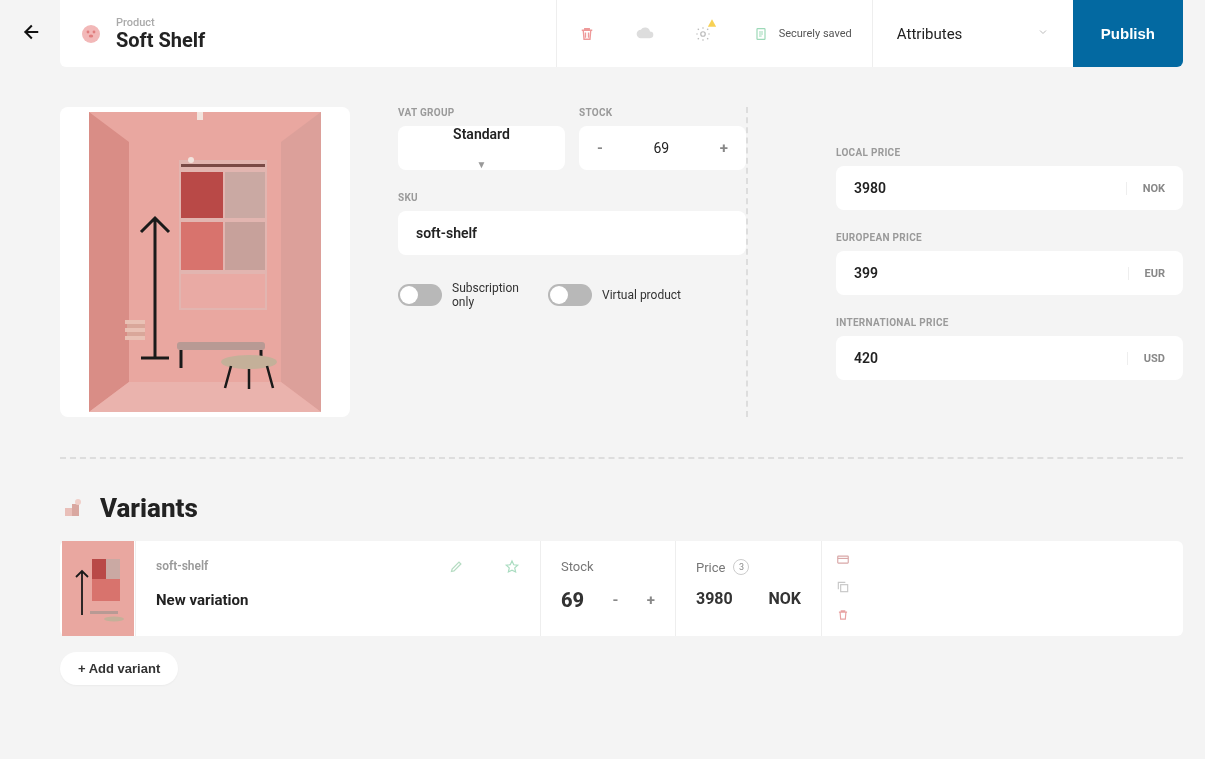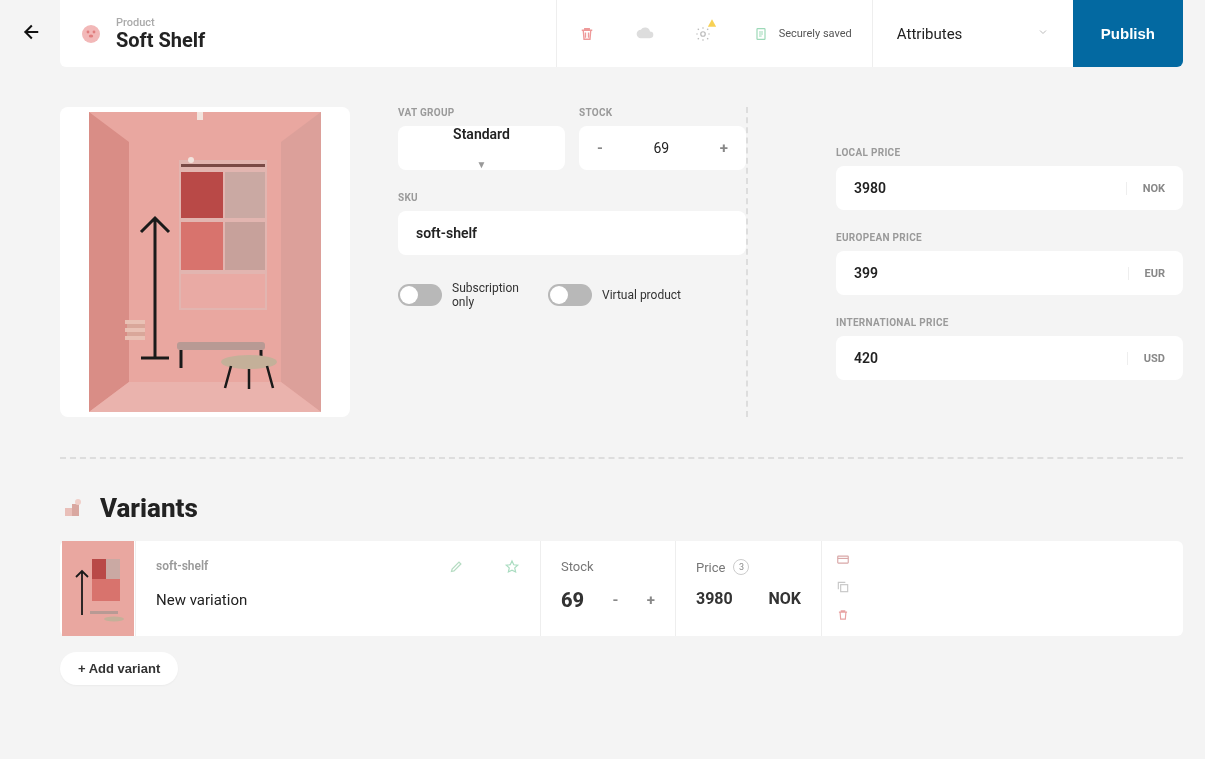--- a/index.html
+++ b/index.html
@@ -54,21 +54,21 @@
     
     .variants-head { display: flex; align-items: center; gap: 14px; margin-bottom: 18px; }
     .variants-head .icon { width: 26px; height: 26px; display:flex; align-items:center; justify-content:center; }
     .variants-head h2 { font-size: 26px; font-weight: 800; color: #222; }
 
     .variant-row { background: #fff; border-radius: 6px; display: flex; align-items: stretch; height: 95px; }
     .v-thumb { width: 76px; border-right: 1px solid #eee; display:flex; align-items:center; justify-content:center; padding: 0; }
     .v-thumb svg { width: 72px; height: 95px; }
     .v-info { flex: 0 0 405px; border-right: 1px solid #eee; padding: 18px 20px; display: flex; align-items: flex-start; justify-content: space-between; }
     .v-info-left .sku { font-size: 12px; color: #9a9a9a; font-weight: 600; }
-    .v-info-left .name { font-size: 15px; font-weight: 400; color: #222; margin-top: 18px; }
+    .v-info-left .name { font-size: 15px; font-weight: 700; color: #222; margin-top: 18px; }
     .v-info-icons { display: flex; gap: 40px; }
     .v-info-icons .ico { color: #c4e6cf; }
     .v-attr { flex: 0 0 270px; border-right: 1px solid #eee; padding: 18px 20px; }
     .v-attr .lbl { font-size: 13px; color: #777; }
     .v-attr .add { font-size: 15px; color: #5dd6a8; font-weight: 700; margin-top: 18px; cursor:pointer; }
     .v-stock { flex: 0 0 135px; border-right: 1px solid #eee; padding: 18px 20px; }
     .v-stock .lbl { font-size: 13px; color: #777; }
     .v-stock .ctrl { display: flex; align-items: center; justify-content: space-between; margin-top: 14px; gap:10px; }
     .v-stock .val { font-size: 20px; font-weight: 800; }
     .v-price { flex: 0 0 145px; padding: 18px 20px; }

